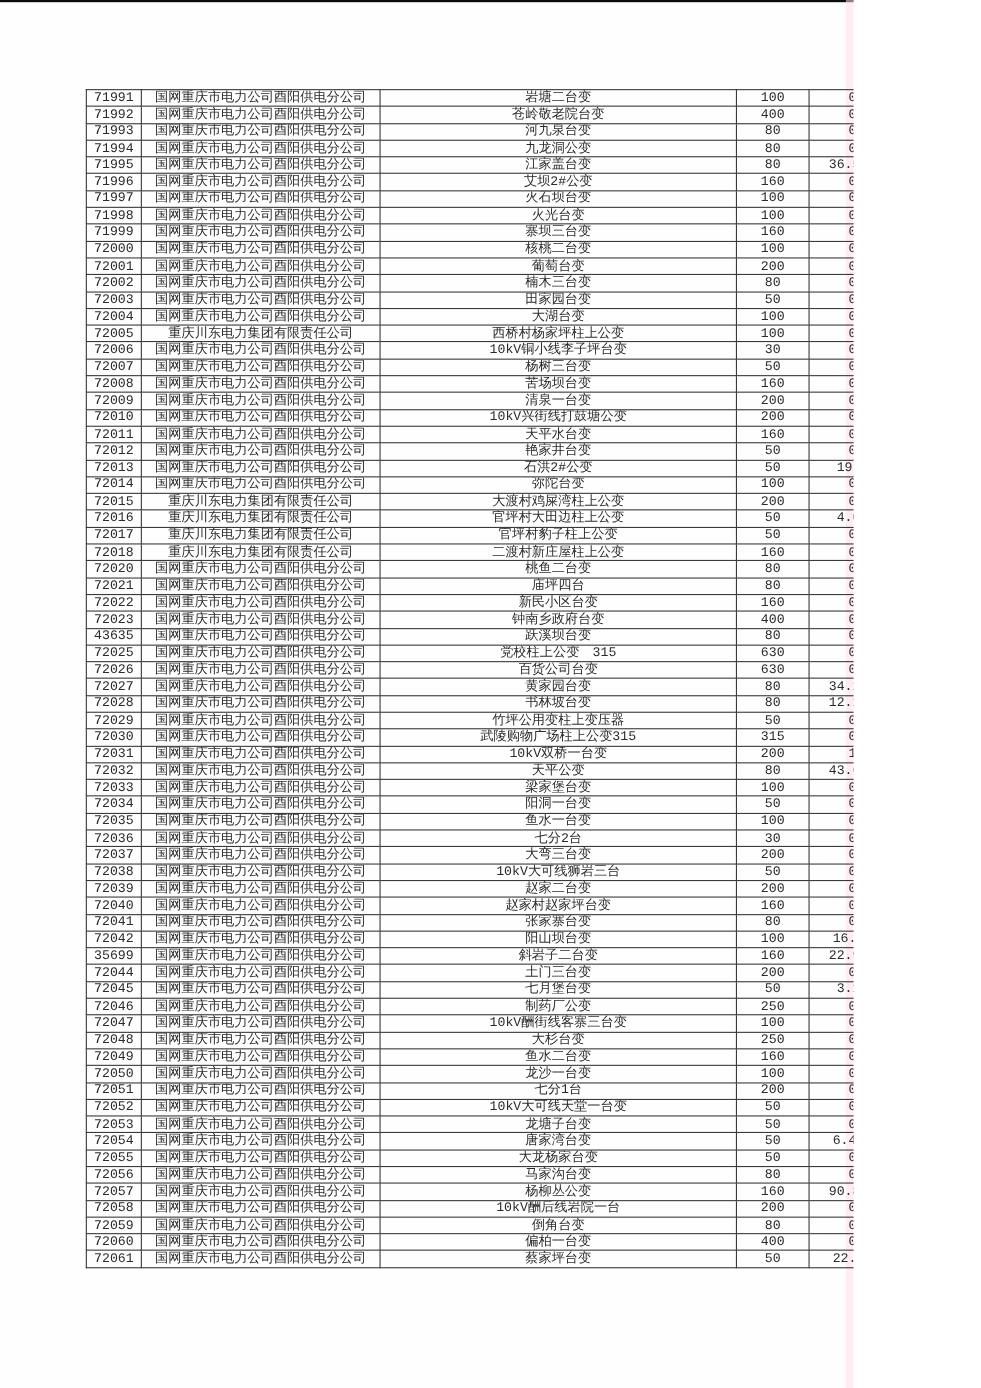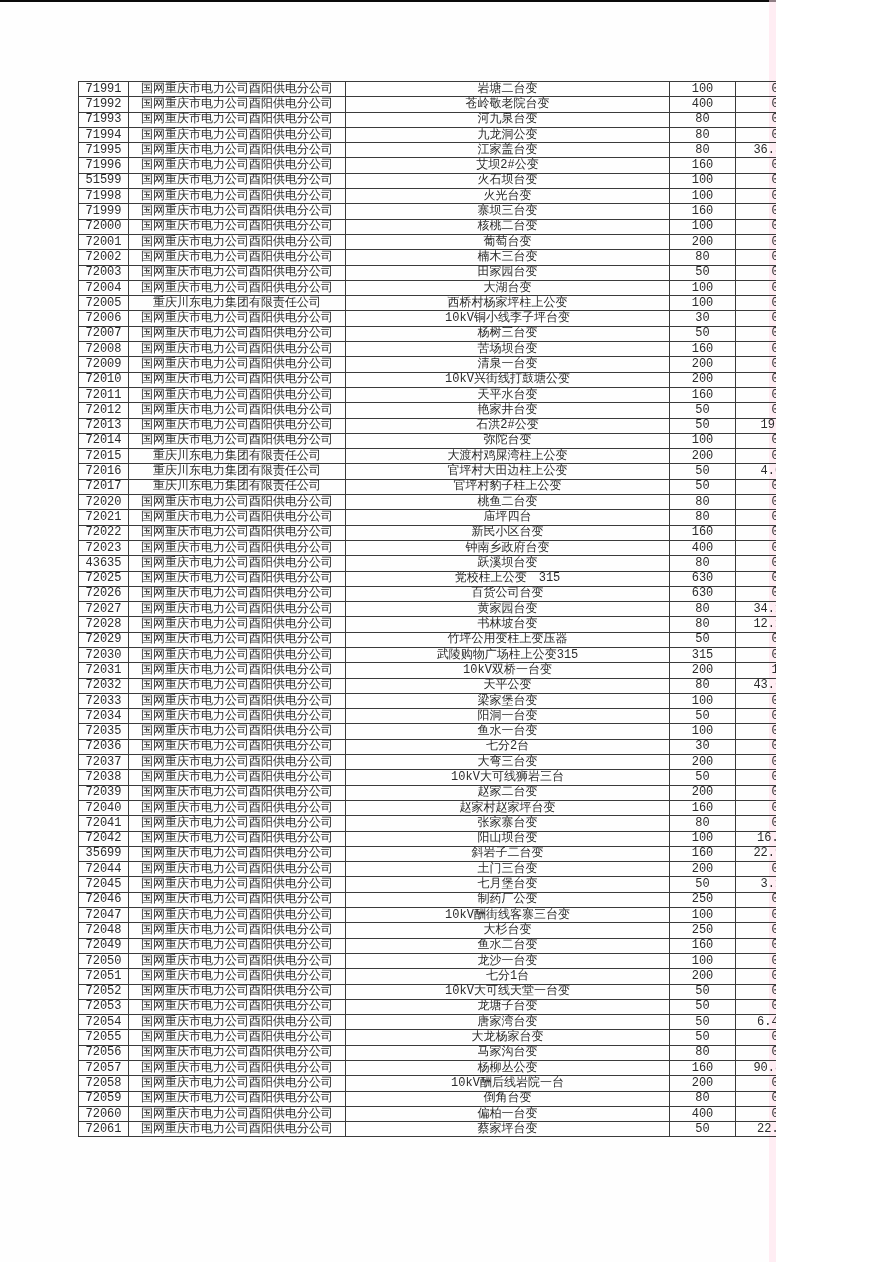--- a/index.html
+++ b/index.html
@@ -106,21 +106,21 @@
             <td>36.528</td>
           </tr>
           <tr>
             <td>71996</td>
             <td>国网重庆市电力公司酉阳供电分公司</td>
             <td>艾坝2#公变</td>
             <td>160</td>
             <td>0</td>
           </tr>
           <tr>
-            <td>51599</td>
+            <td>71997</td>
             <td>国网重庆市电力公司酉阳供电分公司</td>
             <td>火石坝台变</td>
             <td>100</td>
             <td>0</td>
           </tr>
           <tr>
             <td>71998</td>
             <td>国网重庆市电力公司酉阳供电分公司</td>
             <td>火光台变</td>
             <td>100</td>
@@ -250,20 +250,27 @@
             <td>重庆川东电力集团有限责任公司</td>
             <td>官坪村大田边柱上公变</td>
             <td>50</td>
             <td>4.06</td>
           </tr>
           <tr>
             <td>72017</td>
             <td>重庆川东电力集团有限责任公司</td>
             <td>官坪村豹子柱上公变</td>
             <td>50</td>
+            <td>0</td>
+          </tr>
+          <tr>
+            <td>72018</td>
+            <td>重庆川东电力集团有限责任公司</td>
+            <td>二渡村新庄屋柱上公变</td>
+            <td>160</td>
             <td>0</td>
           </tr>
           <tr>
             <td>72020</td>
             <td>国网重庆市电力公司酉阳供电分公司</td>
             <td>桃鱼二台变</td>
             <td>80</td>
             <td>0</td>
           </tr>
           <tr>

